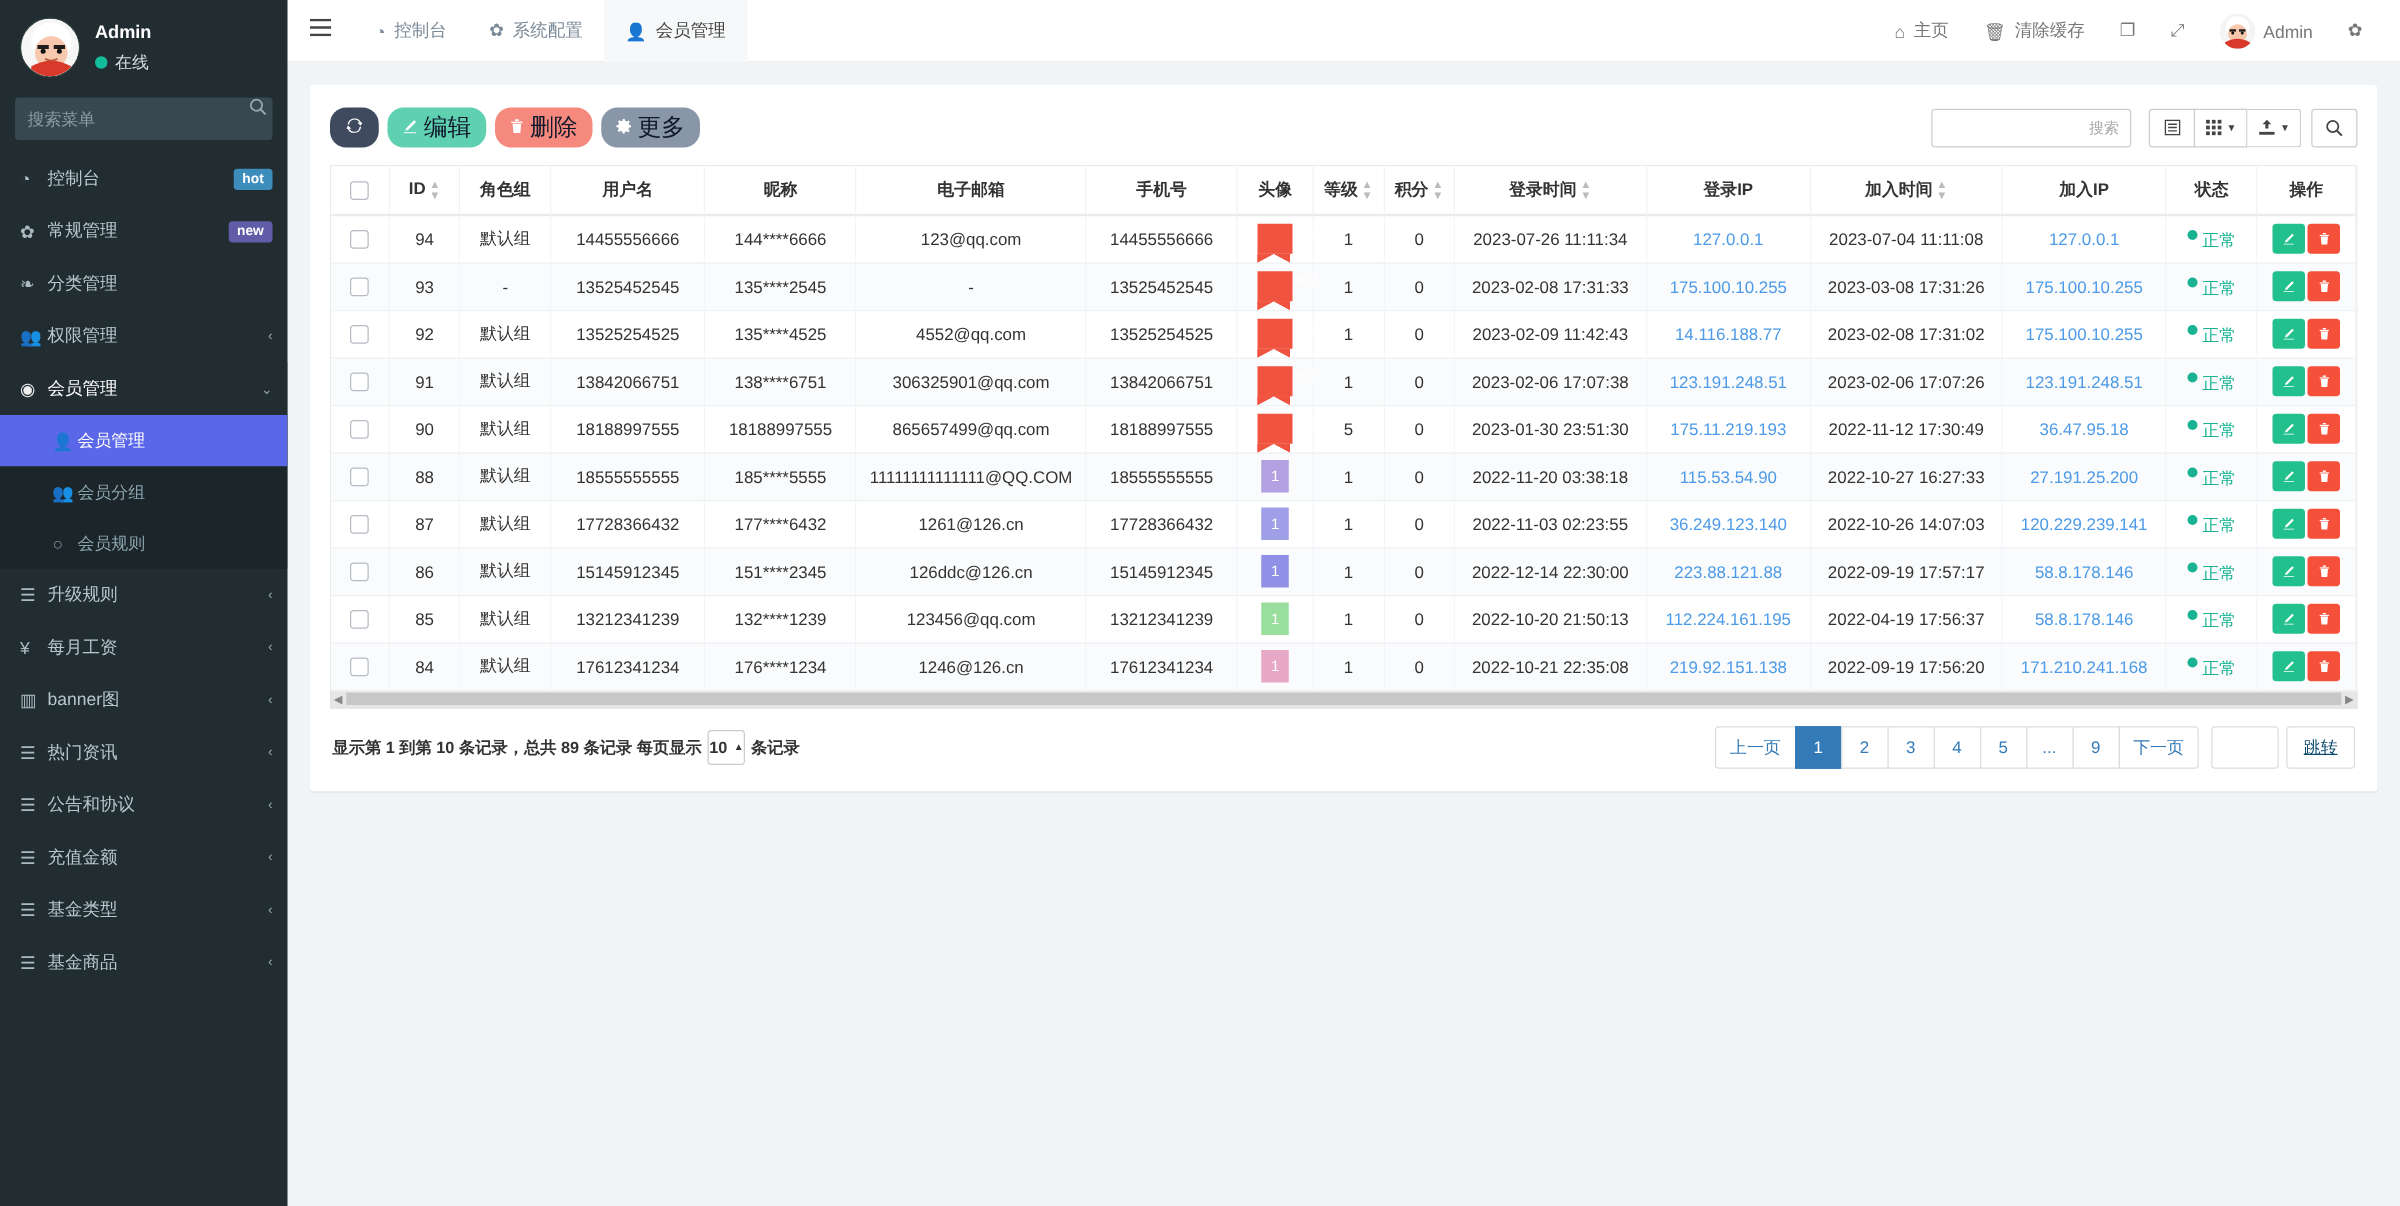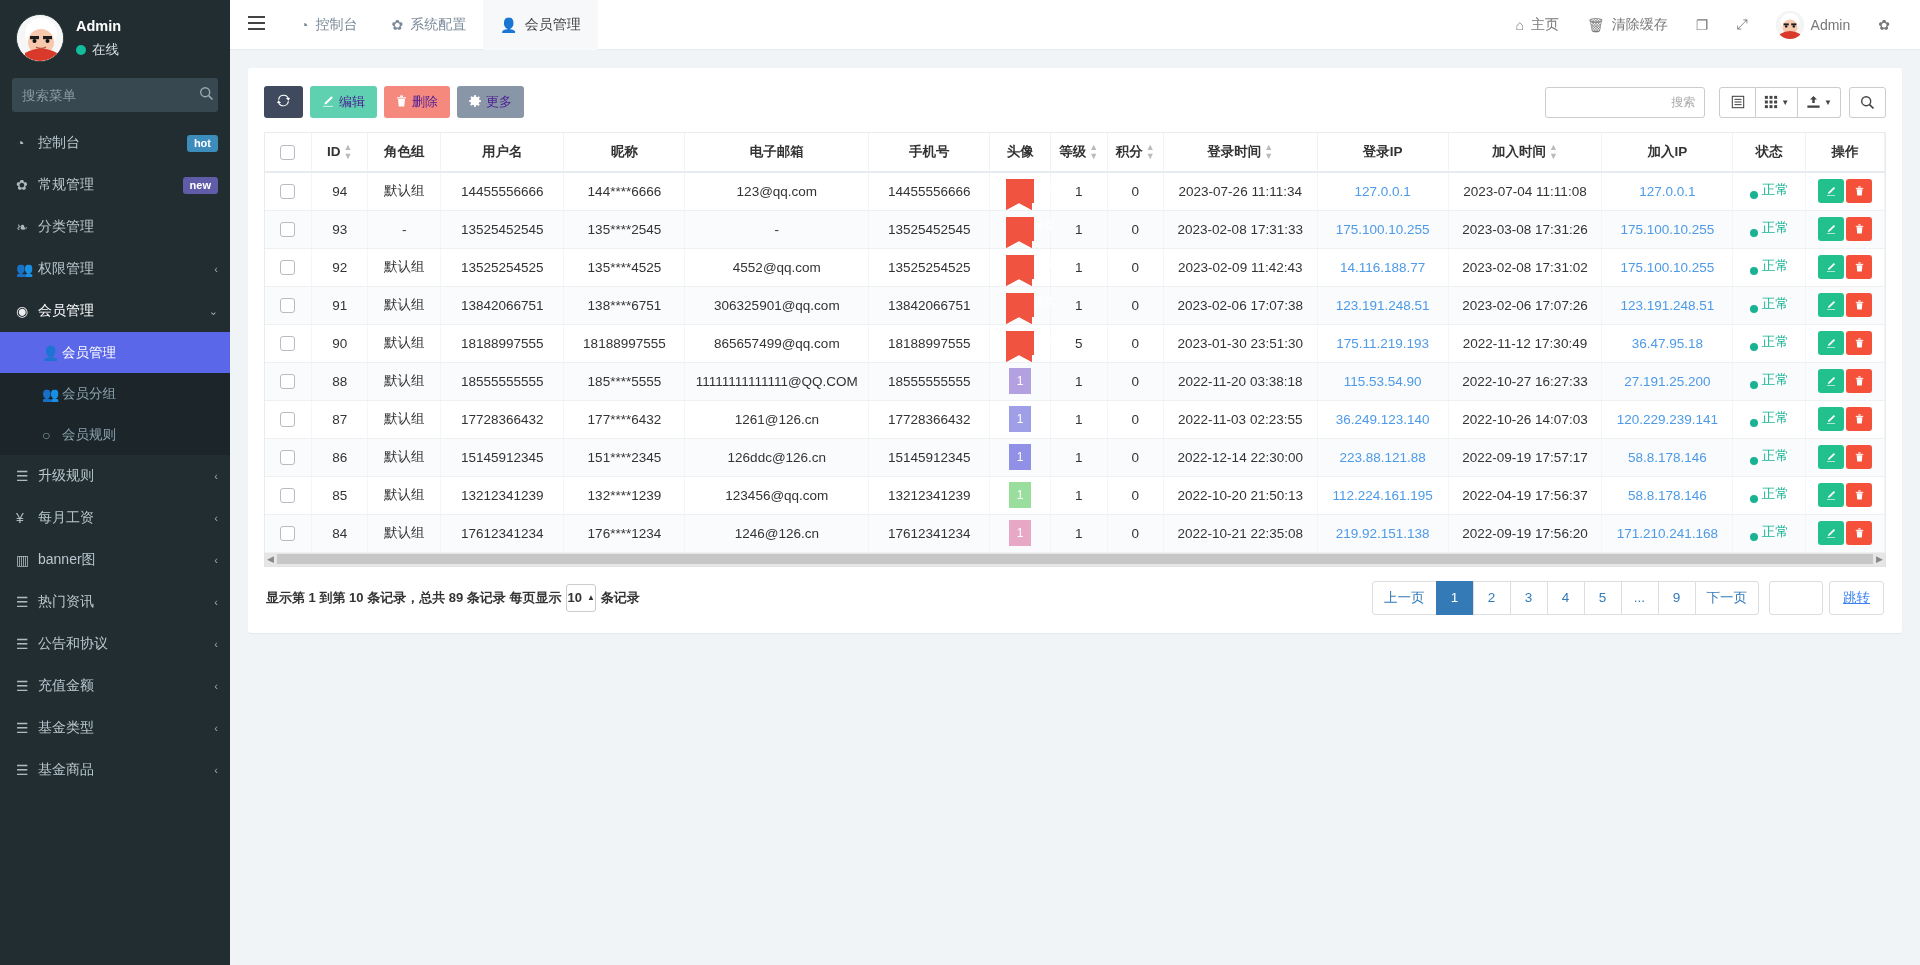--- a/index.html
+++ b/index.html
@@ -29,21 +29,21 @@
     background: #f4f4f4; overflow: hidden; flex: 0 0 48px;
     border: 1px solid #30403f;
   }
   .user-meta { margin-left: 12px; line-height: 1.5; }
   .user-name { color: #fff; font-weight: bold; font-size: 14.5px; }
   .user-status { font-size: 13.5px; color: #d6dee2; display: flex; align-items: center; gap: 6px; margin-top: 2px;}
   .dot-online { width: 10px; height: 10px; border-radius: 50%; background: #12bd9b; display: inline-block; }
 
   .search-wrap { padding: 2px 12px 10px 12px; }
   .search-box {
-    display: flex; align-items: center; background: #374850;
+    display: flex; background: #374850;
     border-radius: 3px; height: 34px; padding: 0 10px;
   }
   .search-box input {
     flex: 1; background: transparent; border: 0; outline: none;
     color: #cfd8dc; font-size: 13.5px; font-family: inherit;
   }
   .search-box input::placeholder { color: #8b9aa2; }
   .search-box .ico { color: #9aa8b0; font-size: 15px; }
 
   .menu { list-style: none; }
@@ -92,22 +92,22 @@
     padding: 0 14px; height: 50px; color: #777; font-size: 14px; cursor: pointer;
     text-decoration: none;
   }
   .tb-avatar { width: 28px; height: 28px; border-radius: 50%; overflow: hidden; background: #eee;}
 
   .content { padding: 18px 18px 0 18px; flex: 1; overflow: hidden; }
   .panel { background: #fff; border-radius: 3px; padding: 18px 16px 12px 16px; box-shadow: 0 1px 1px rgba(0,0,0,.05); }
 
   .toolbar { display: flex; align-items: center; margin-bottom: 14px; }
   .btn {
-    border: 0; border-radius: 3px; color: #4c1d95;
-    font-size: 13px; font-family: inherit; cursor: pointer;
+    border: 0; border-radius: 13px; color: #0f172a;
+    font-size: 19px; font-family: inherit; cursor: pointer;
     height: 32px; padding: 0 12px; display: inline-flex; align-items: center; gap: 5px;
     margin-right: 7px;
   }
   .btn-dark { background: #3f4a5e; padding: 0 13px; }
   .btn-green { background: #5fd0b0; }
   .btn-red { background: #f5897e; }
   .btn-gray { background: #8996a8; }
 
   .toolbar-right { margin-left: auto; display: flex; align-items: center; }
   .srch-input {
@@ -143,21 +143,21 @@
     text-align: center; white-space: nowrap; vertical-align: middle;
   }
   table.grid tbody tr:nth-child(even) { background: #fafbfc; }
   .sortico { display: inline-block; margin-left: 3px; color: #bbb; font-size: 9px; line-height: 1; vertical-align: middle;}
   .sortico i { display: block; font-style: normal; }
   .cbx {
     width: 15px; height: 15px; border: 1px solid #b5bcc4; border-radius: 3px;
     display: inline-block; background: #fff; cursor: pointer; vertical-align: middle;
   }
   .ip-link { color: #4c9ae8; cursor: pointer; }
-  .status-ok { color: #19b394; display: inline-flex; align-items: flex-end; gap: 4px; justify-content: center;}
+  .status-ok { color: #19b394; display: inline-flex; align-items: flex-start; gap: 4px; justify-content: center;}
   .status-dot { width: 8px; height: 8px; border-radius: 50%; background: #19b394; display: inline-block;}
 
   
   .ribbon {
     display: inline-block; position: relative; width: 26px; height: 24px;
     background: #f0533f; color: #fff; font-size: 10px; line-height: 18px;
     text-align: center; vertical-align: middle; padding-left: 28px;
   }
   .ribbon::after {
     content: ""; position: absolute; left: 0; bottom: -7px;
@@ -200,21 +200,21 @@
   }
   .pg.active { background: #337ab7; border-color: #337ab7; color: #fff; }
   .pg.first { border-radius: 3px 0 0 3px; margin-left: 0; }
   .pg.last { border-radius: 0 3px 3px 0; }
   .jump-input {
     width: 54px; height: 34px; border: 1px solid #ddd; border-radius: 3px;
     margin-left: 10px; font-family: inherit; font-size: 13px; outline: none; padding: 0 6px;
   }
   .jump-btn {
     height: 34px; border: 1px solid #ddd; background: #fff; border-radius: 3px;
-    margin-left: 6px; padding: 0 13px; font-size: 13.5px; color: #3b82f6; cursor: pointer;
+    margin-left: 6px; padding: 0 13px; font-size: 13.5px; color: #0c4a6e; cursor: pointer;
     font-family: inherit;
     text-decoration: underline;
   }
 </style>
 </head>
 <body>
 
 <div class="app">
 
   <aside class="sidebar">

